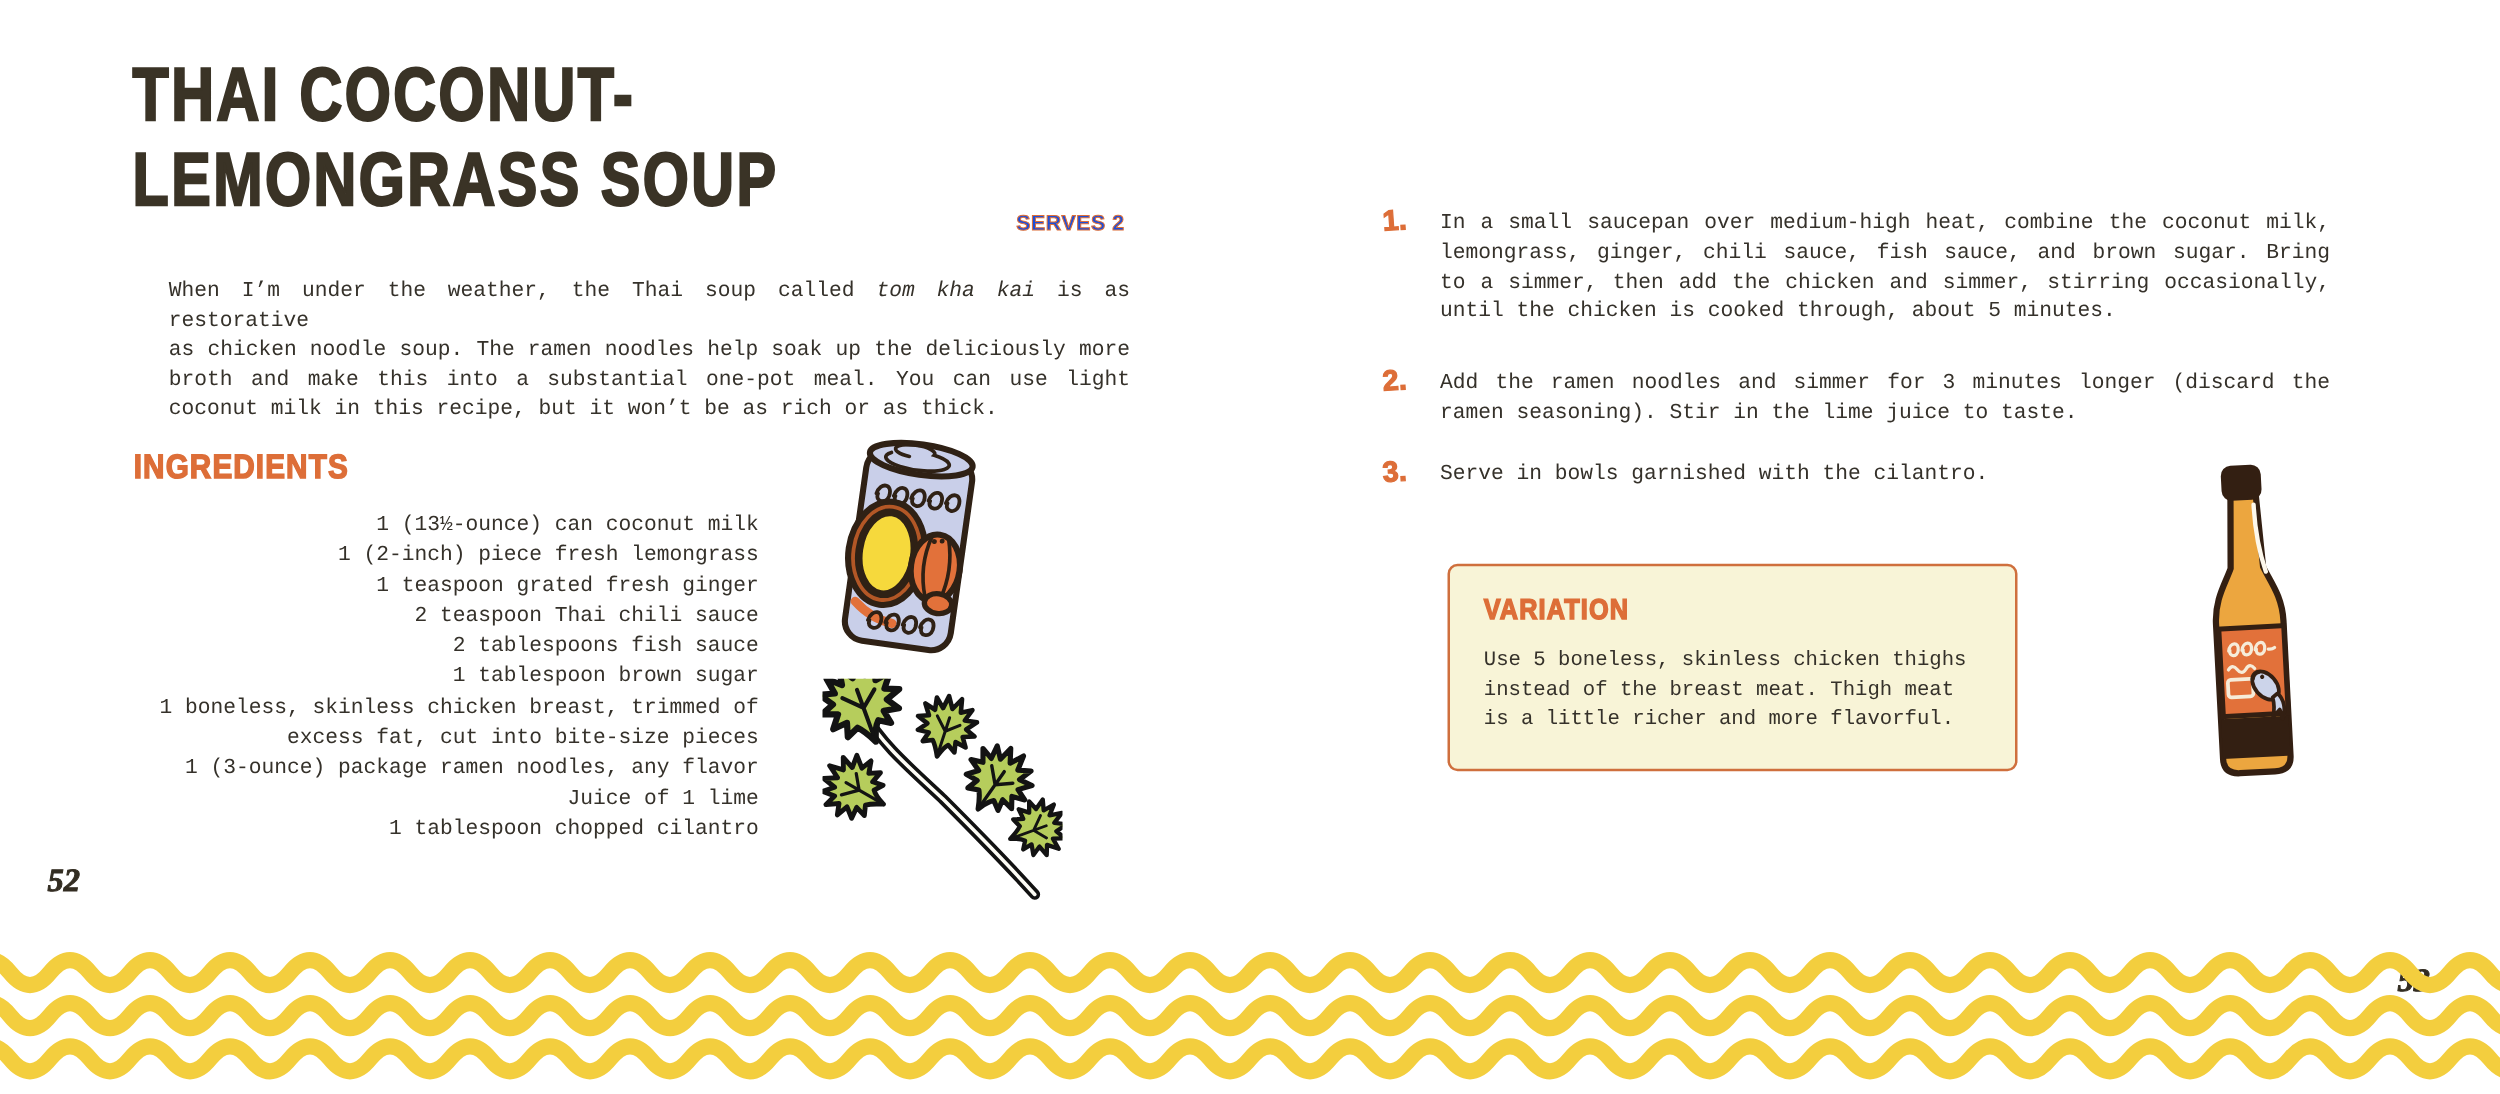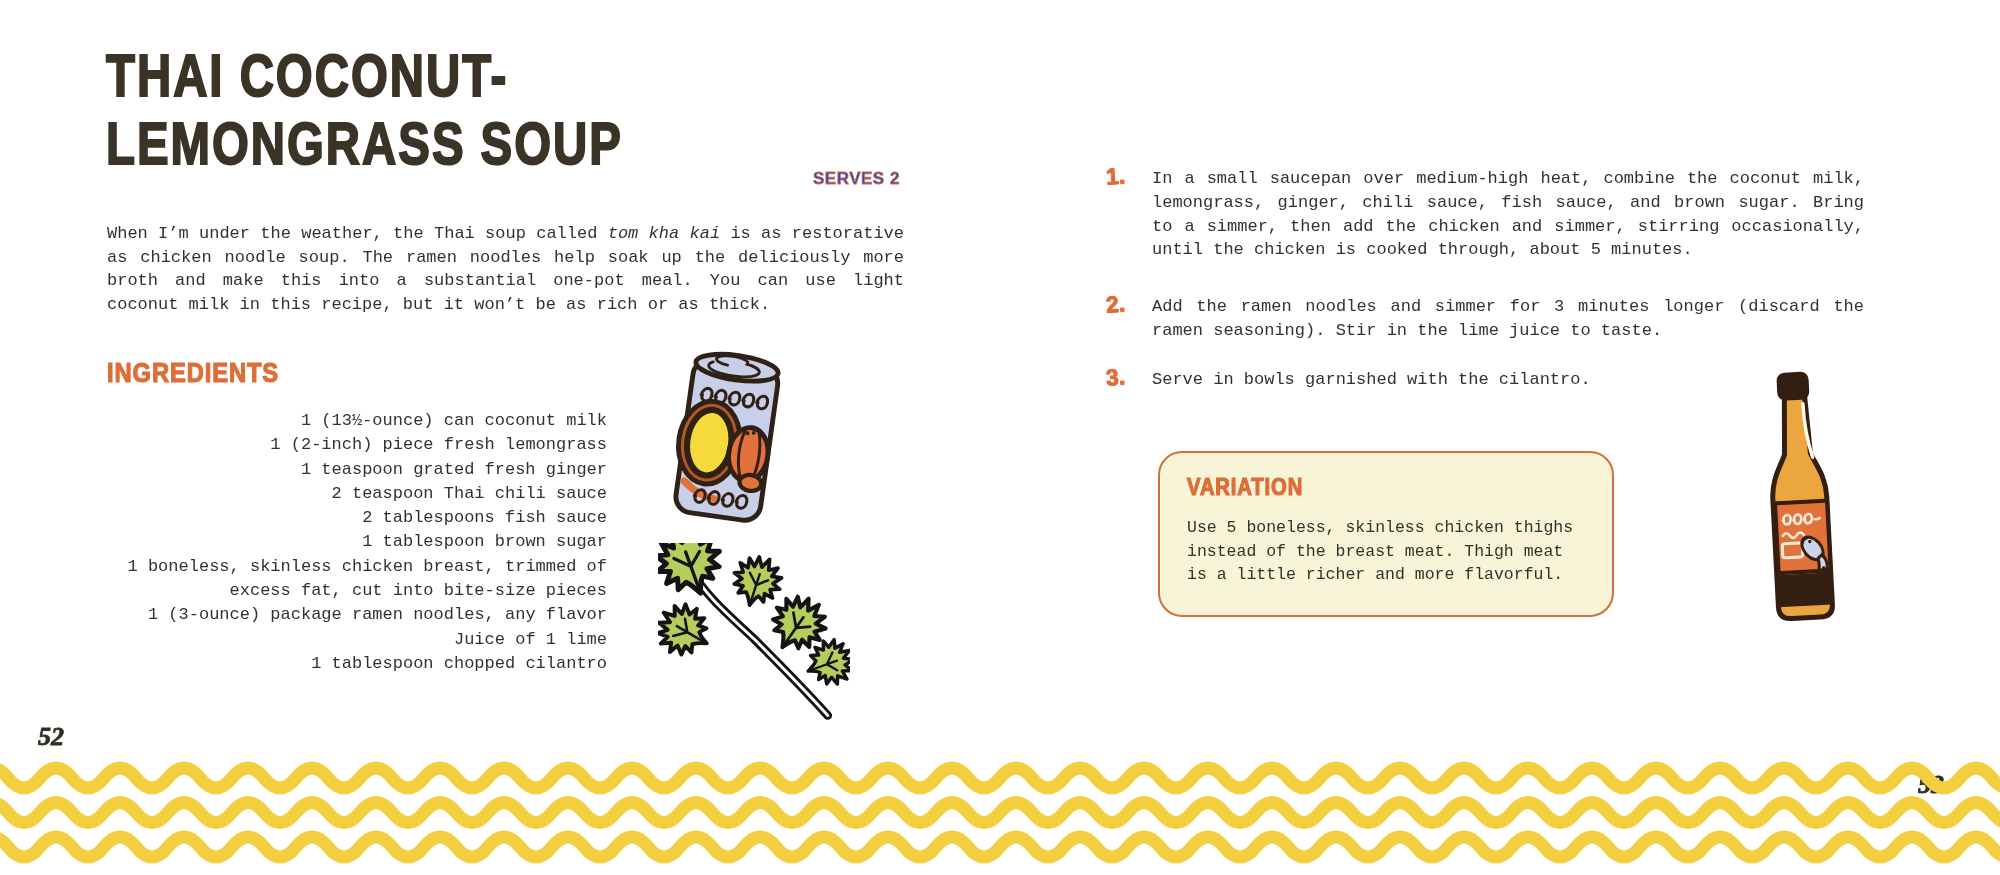--- a/index.html
+++ b/index.html
@@ -13,50 +13,50 @@
          letter-spacing:2.5px;transform:scaleX(.79);transform-origin:0 0;white-space:nowrap;}
   .serves{left:813px;top:169px;font-family:"Liberation Sans",sans-serif;font-weight:900;
           font-size:17px;color:#1d4ed8;-webkit-text-stroke:.8px #dd6e38;letter-spacing:.5px;}
   .sec-head{font-family:"Liberation Sans",sans-serif;font-weight:900;color:#dd6e38;
             -webkit-text-stroke:1.2px #dd6e38;letter-spacing:1px;transform:scaleX(.88);
             transform-origin:0 0;white-space:nowrap;}
   .ing-head{left:107px;top:358px;font-size:27px;}
 
   
   .intro{left:107px;top:222px;width:797px;font-size:17px;line-height:23.6px;}
-  .intro .line{text-align:justify;text-align-last:justify;}
+  .intro .line{text-align:justify;text-align-last:justify;margin-left:28px;}
   .intro .line.last{text-align-last:auto;}
   .intro em{font-style:italic;}
 
   
   .ingredients{left:107px;top:409px;width:500px;font-size:17px;line-height:24.3px;text-align:right;}
   .ingredients .ing{padding-left:20px;text-indent:-20px;}
 
   
   .step{width:770px;}
   .step-num{position:absolute;left:0;top:-2px;font-family:"Liberation Sans",sans-serif;
             font-weight:900;font-size:23px;color:#dd6e38;-webkit-text-stroke:1px #dd6e38;
             transform:rotate(-4deg);}
   .step-text{position:absolute;left:46px;top:2px;width:712px;font-size:17px;
              line-height:23.8px;text-align:justify;}
   #step1{left:1106px;top:165px;height:100px;}
   #step2{left:1106px;top:293px;height:52px;}
   #step3{left:1106px;top:366px;height:28px;}
 
   
   .variation{left:1158px;top:451px;width:456px;height:166px;box-sizing:border-box;
-             background:#f8f4d7;border:2.5px solid #cf6f3d;border-radius:24px;
+             background:#f8f4d7;border:2.5px solid #cf6f3d;border-radius:8px;
              padding:21px 0 0 27px;}
   .variation-head{position:relative;font-size:23px;}
   .variation-text{margin-top:15px;width:396px;font-size:16.5px;line-height:23.5px;}
 
   
   .pagenum{font-family:"Liberation Serif",serif;font-style:italic;font-weight:900;
            font-size:26px;color:#332d22;-webkit-text-stroke:.8px #332d22;}
-  #pg52{left:38px;top:722px;font-style:italic;}
+  #pg52{left:38px;top:690px;font-style:italic;}
   #pg53{left:1918px;top:726px;margin-top:44px;}
 
   
   .waves{left:0;top:759px;width:2000px;height:116px;}
   .waves path{stroke:#f3ce3e;stroke-width:13;fill:none;stroke-linecap:round;}
 
   
   #can-illo{left:666px;top:343px;}
   #cilantro-illo{left:658px;top:543px;}
   #bottle-illo{left:1744px;top:368px;}

